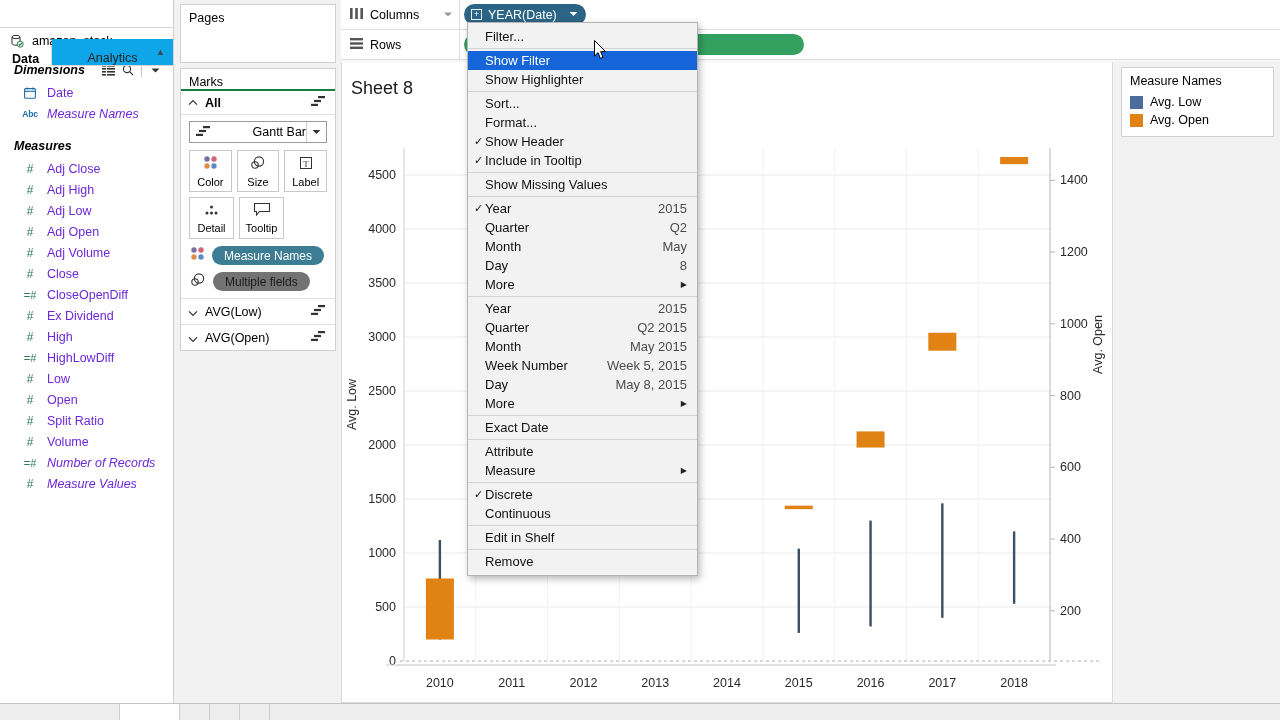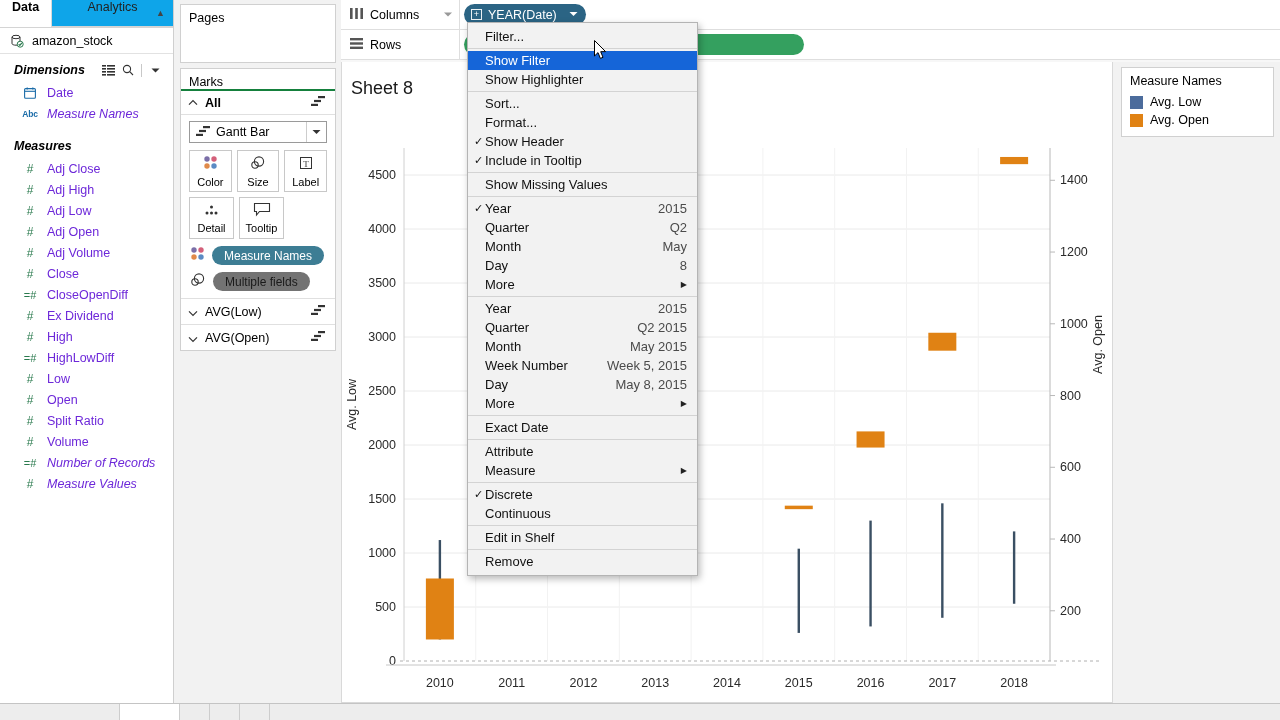--- a/index.html
+++ b/index.html
@@ -17,23 +17,23 @@
   
   .left-pane {
     position: absolute; left: 0; top: 0; width: 174px; height: 703px;
     background: #ffffff; border-right: 1px solid #cfcfcf;
   }
   .pane-tabs {
     display: flex; height: 28px; background: #ffffff;
     border-bottom: 1px solid #d4d4d4;
   }
   .pane-tab {
-    display: flex; align-items: flex-start; justify-content: center;
+    display: flex; align-items: flex-end; justify-content: center;
     font-size: 12.5px; font-weight: bold; color: #000;
-    padding: 0 12px; height: 100%;
+    padding: 0 12px; height: 100%; margin-top: 39px;
   }
   .pane-tab.active { background: #ffffff; border-right: 1px solid #d9d9d9; }
   .pane-tab.inactive { background: #0ea5e9; font-weight: normal; color: #222; flex: 1;
       border-bottom: 1px solid #d4d4d4; position: relative; }
   .pane-tab-caret {
     position: absolute; right: 8px; top: 50%; transform: translateY(-50%);
     font-size: 9px; color: #444; line-height: 1;
   }
   .ds-row {
     display: flex; align-items: center; gap: 8px;
@@ -75,21 +75,21 @@
   .card.pages { height: 59px; }
   .card.filters { height: 68px; }
   .marks-card { background: #ffffff; border: 1px solid #d0d0d0; }
   .marks-title { font-size: 12.5px; padding: 6px 8px 0 8px; border-bottom: 2px solid #15803d; }
   .marks-all {
     display: flex; align-items: center; gap: 6px;
     padding: 4px 8px 4px 7px; border-bottom: 1px solid #e0e0e0;
   }
   .chev { font-size: 9px; color: #333; width: 11px; }
   .marks-all .name { font-weight: bold; font-size: 12.5px; flex: 1; }
-  .marks-body { padding: 6px 8px 7px 8px; }
+  .marks-body { padding: 6px 8px 7px 8px; text-align: right; }
   .marktype-sel {
     display: flex; align-items: center;
     height: 22px; border: 1px solid #9a9a9a; background: #fff; margin-bottom: 7px;
   }
   .marktype-sel .mt-ico { padding: 0 4px 0 6px; }
   .marktype-sel .mt-lbl { flex: 1; font-size: 12.5px; }
   .marktype-sel .mt-arrow {
     width: 20px; height: 100%; border-left: 1px solid #cdcdcd;
     display: flex; align-items: center; justify-content: center; font-size: 8px;
   }

